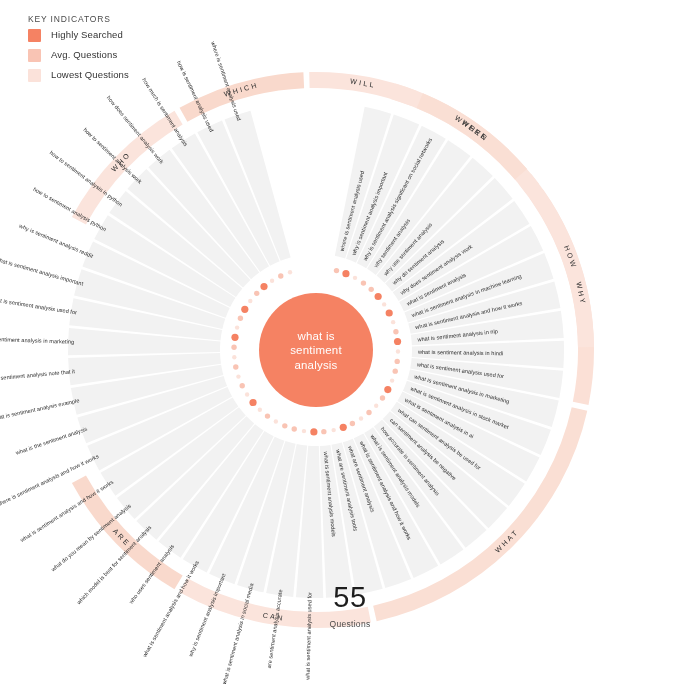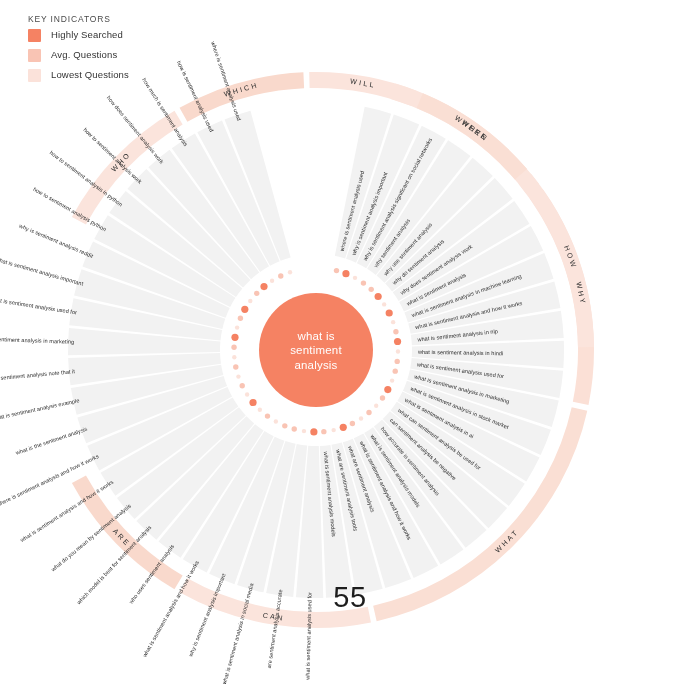--- a/index.html
+++ b/index.html
@@ -240,13 +240,14 @@
   <g id="center-layer">
       <circle cx="316" cy="350" r="57" fill="#F58263"></circle>
       <text x="316" y="335.5" class="center-text" text-anchor="middle" dominant-baseline="central">what is</text>
       <text x="316" y="350" class="center-text" text-anchor="middle" dominant-baseline="central">sentiment</text>
       <text x="316" y="364.5" class="center-text" text-anchor="middle" dominant-baseline="central">analysis</text>
     </g>
 </svg>
 
 <div class="count-wrap">
   <div class="count-num">55</div>
+  <div class="count-cap">Questions</div>
 </div>
 
 </body></html>

